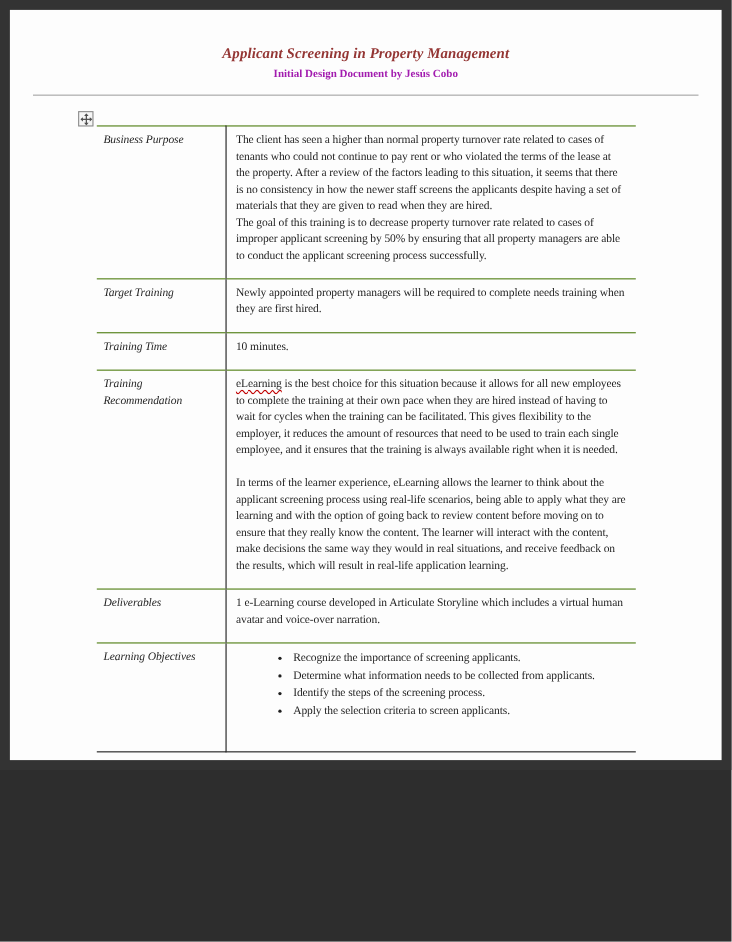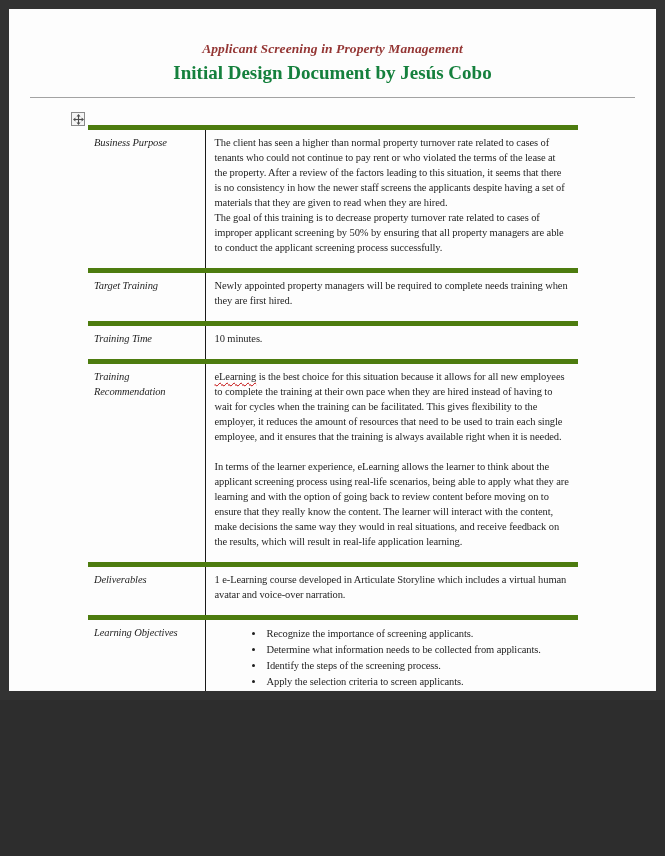--- a/index.html
+++ b/index.html
@@ -18,23 +18,23 @@
   .doc-title {
     text-align: center;
     font-size: 13.5px;
     font-weight: bold;
     font-style: italic;
     color: #943634;
     letter-spacing: 0.1px;
   }
   .doc-subtitle {
     text-align: center;
-    font-size: 19px;
+    font-size: 10px;
     font-weight: bold;
-    color: #15803d;
+    color: #a21caf;
     margin-top: 5px;
   }
   .head-rule {
     border: none;
     border-top: 1px solid #a3a3a3;
     margin: 13px 21px 0 21px;
   }
 
   .table-wrap {
     position: relative;
@@ -53,21 +53,21 @@
   .move-handle svg { display: block; }
 
   table.design-table {
     border-collapse: collapse;
     width: 490px;
     font-size: 10.5px;
     line-height: 15px;
     letter-spacing: -0.1px;
   }
   table.design-table td {
-    border-top: 5px solid #4d7c0f;
+    border-top: 1px solid #4d7c0f;
     vertical-align: top;
   }
   table.design-table tr:last-child td { border-bottom: 1px solid #1a1a1a; }
   td.lbl {
     width: 117px;
     border-right: 1px solid #1a1a1a;
     padding: 5px 6px 10px 6px;
     font-style: italic;
   }
   td.val { padding: 5px 8px 13px 9px; }

